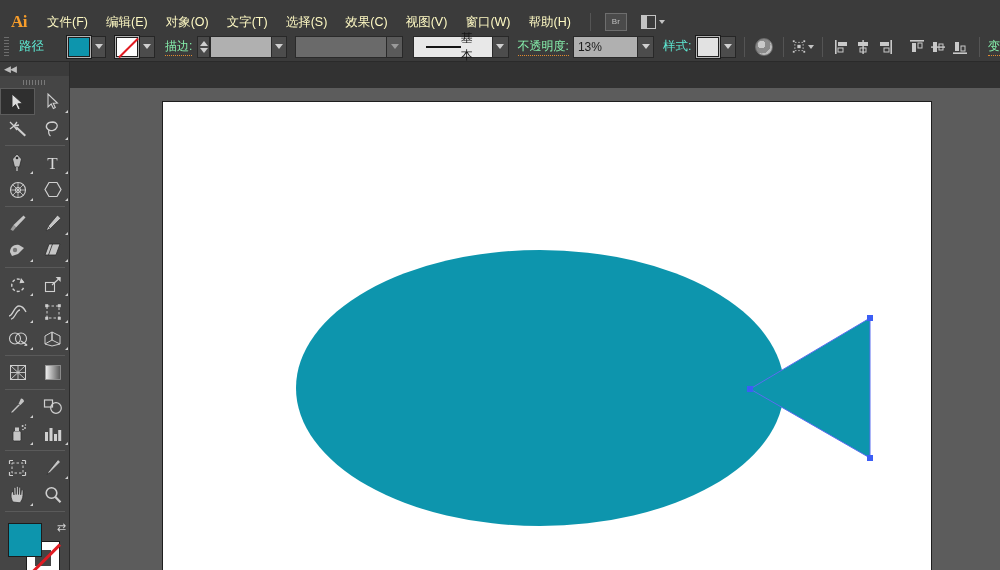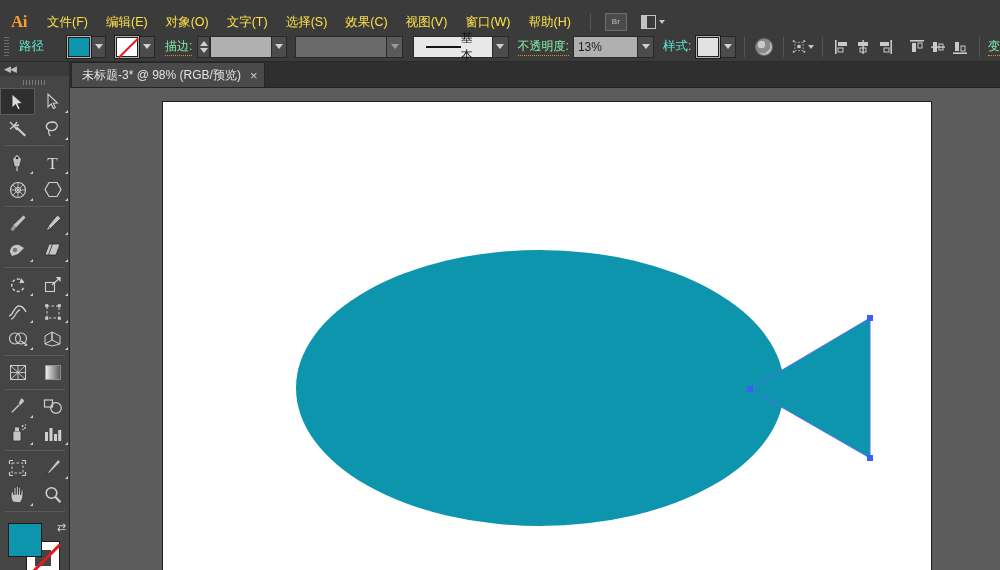--- a/index.html
+++ b/index.html
@@ -21,21 +21,21 @@
   }
   .ai-logo {
     width: 38px; height: 32px;
     display: flex; align-items: center; justify-content: center;
     color: #f79d2b; font-weight: bold; font-size: 17px;
     font-family: "Liberation Serif", serif;
     letter-spacing: -0.5px;
   }
   .menu-item {
     padding: 0 9px; height: 32px; line-height: 32px;
-    color: #fde047; font-size: 12.5px; white-space: nowrap; cursor: default;
+    color: #fef9c3; font-size: 12.5px; white-space: nowrap; cursor: default;
   }
   .menu-sep-v {
     width: 1px; height: 18px; background: #555; margin: 0 10px;
   }
   .mb-icon {
     width: 22px; height: 18px; margin-left: 4px;
     border: 1px solid #6e6e6e; background: #4a4a4a;
     display: flex; align-items: center; justify-content: center;
     color: #c0c0c0; font-size: 8px; cursor: pointer;
   }
@@ -401,26 +401,20 @@
           <rect x="1" y="13.4" width="14" height="1.6" fill="#c9c9c9"></rect>
           <rect x="3" y="3" width="4" height="9" fill="#c9c9c9"></rect>
           <rect x="9" y="7" width="4" height="5" fill="none" stroke="#c9c9c9"></rect>
         </svg>
     </div>
 
     <div class="cb-sep"></div>
     <div class="cb-label-o" style="margin-left:0">变</div>
   </div>
 
-  <div class="tabbar">
-    <div class="doc-tab">
-      <span>未标题-3* @ 98% (RGB/预览)</span>
-      <span class="tab-close">×</span>
-    </div>
-  </div>
 
   <div class="toolpanel">
     <div class="tp-head">
       <span class="dbl-arrow">◀◀</span>
     </div>
     <div class="tp-grip">
         <span></span>
       </div>
 
     <div class="tool-grid">

